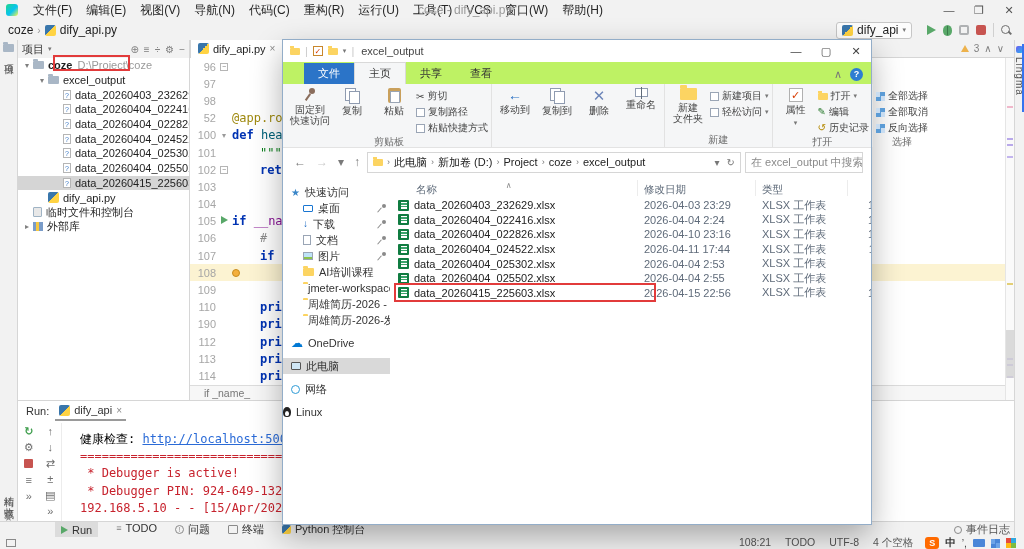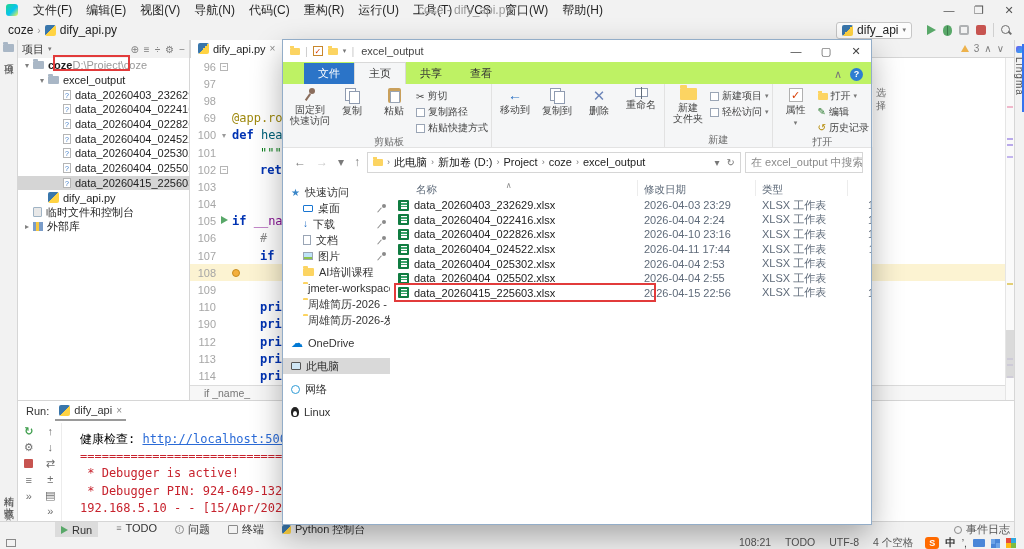--- a/index.html
+++ b/index.html
@@ -41,21 +41,21 @@
   #pc-project{position:absolute;left:18px;top:40px;width:172px;height:360px;background:#fff;border-right:1px solid #d6d6d6}
   #pc-project-header{height:18px;display:flex;align-items:center;background:#f2f2f2;padding:0 4px;font-size:11px;color:#333;gap:4px}
   #pc-project-header .hdr-icons{margin-left:auto;display:flex;gap:5px;color:#7f7f7f;font-size:10px}
   #pc-tree{position:absolute;left:0;top:18px;right:0;bottom:0;overflow:hidden;font-size:11px}
   .tree-row{height:14.7px;display:flex;align-items:center;white-space:nowrap}
   .tree-row.selected{background:#d5d5d5}
   .tree-chevron{color:#7f7f7f;font-size:8px;width:10px;text-align:center;flex:none}
   .tree-icon{margin:0 4px 0 1px;flex:none}
   .tree-label{color:#1e1e1e}
   .tree-label.bold{font-weight:bold}
-  .tree-path{color:#9a9a9a;}
+  .tree-path{color:#9a9a9a;margin-left:5px}
   .xlsx-icon{display:inline-block;width:8px;height:10px;background:#fff;border:1px solid #b5b5b5;position:relative}
   .xlsx-icon:after{content:"?";position:absolute;left:1px;top:0px;font-size:7px;color:#3b78c4;line-height:9px}
   .scratch-icon{display:inline-block;width:9px;height:10px;background:#e8e8e8;border:1px solid #9fb3c4;border-radius:1px}
   .lib-icon{display:inline-block;width:10px;height:9px;background:linear-gradient(90deg,#7a9cc9 30%,#f5c842 30% 60%,#7a9cc9 60%)}
 
   
   #pc-editor{position:absolute;left:190px;top:40px;width:824px;height:360px;background:#fff}
   #pc-tabbar{height:18px;background:#f2f2f2;border-bottom:1px solid #d6d6d6;display:flex;align-items:center}
   #pc-tab-active{height:18px;display:flex;align-items:center;gap:4px;background:#fff;border-right:1px solid #d6d6d6;border-left:1px solid #d6d6d6;padding:0 7px;font-size:11px}
   .tab-close{color:#8a8a8a;font-size:10px}
@@ -367,21 +367,21 @@
           <span class="gut">97</span>
           <span class="fold"></span>
           <span class="code"></span>
         </div>
         <div class="code-line">
           <span class="gut">98</span>
           <span class="fold"></span>
           <span class="code"></span>
         </div>
         <div class="code-line">
-          <span class="gut">69</span>
+          <span class="gut">52</span>
           <span class="fold"></span>
           <span class="code"><span class="tk-deco">@app.ro</span></span>
         </div>
         <div class="code-line">
           <span class="gut">100</span>
           <span class="fold">▾</span>
           <span class="code"><span class="tk-kw">def</span><span class="tk-fn"> hea</span></span>
         </div>
         <div class="code-line">
           <span class="gut">101</span>
@@ -680,20 +680,36 @@
             <div class="rsmall">
                 <span class="ic-hist">↺</span>
                 <span>历史记录</span>
               </div>
           </div>
         </div>
         <div class="rgroup-label">打开</div>
       </div>
 
       <div class="rgroup" style="border-right:none">
+        <div class="rgroup-body">
+          <div class="rsmall-stack">
+            <div class="rsmall">
+                <span class="ic-grid"></span>
+                <span>全部选择</span>
+              </div>
+            <div class="rsmall">
+                <span class="ic-grid"></span>
+                <span>全部取消</span>
+              </div>
+            <div class="rsmall">
+                <span class="ic-grid"></span>
+                <span>反向选择</span>
+              </div>
+          </div>
+        </div>
         <div class="rgroup-label">选择</div>
       </div>
     </div>
 
     <div id="ex-address">
       <span class="nav-btn">←</span>
       <span class="nav-btn disabled">→</span>
       <span class="nav-btn caret">▾</span>
       <span class="nav-btn">↑</span>
       <div id="crumb-box">
@@ -768,21 +784,21 @@
             <span>OneDrive</span>
           </div>
           <div class="sb-row selected gap" style="padding-left: 8px;">
             <span class="ic-pc"></span>
             <span>此电脑</span>
           </div>
           <div class="sb-row gap" style="padding-left: 8px;">
             <span class="ic-net"></span>
             <span>网络</span>
           </div>
-          <div class="sb-row gap" style="padding-left: 8px;">
+          <div class="sb-row gap" style="">
             <span class="ic-linux"></span>
             <span>Linux</span>
           </div>
         </div>
       <div id="ex-files">
         <div id="files-head">
           <span class="hcell col-name"><span class="sort-caret">∧</span><span>名称</span></span>
           <span class="hcell col-date">修改日期</span>
           <span class="hcell col-type">类型</span>
           <span class="hcell col-size" style="border-right:none">大小</span>

